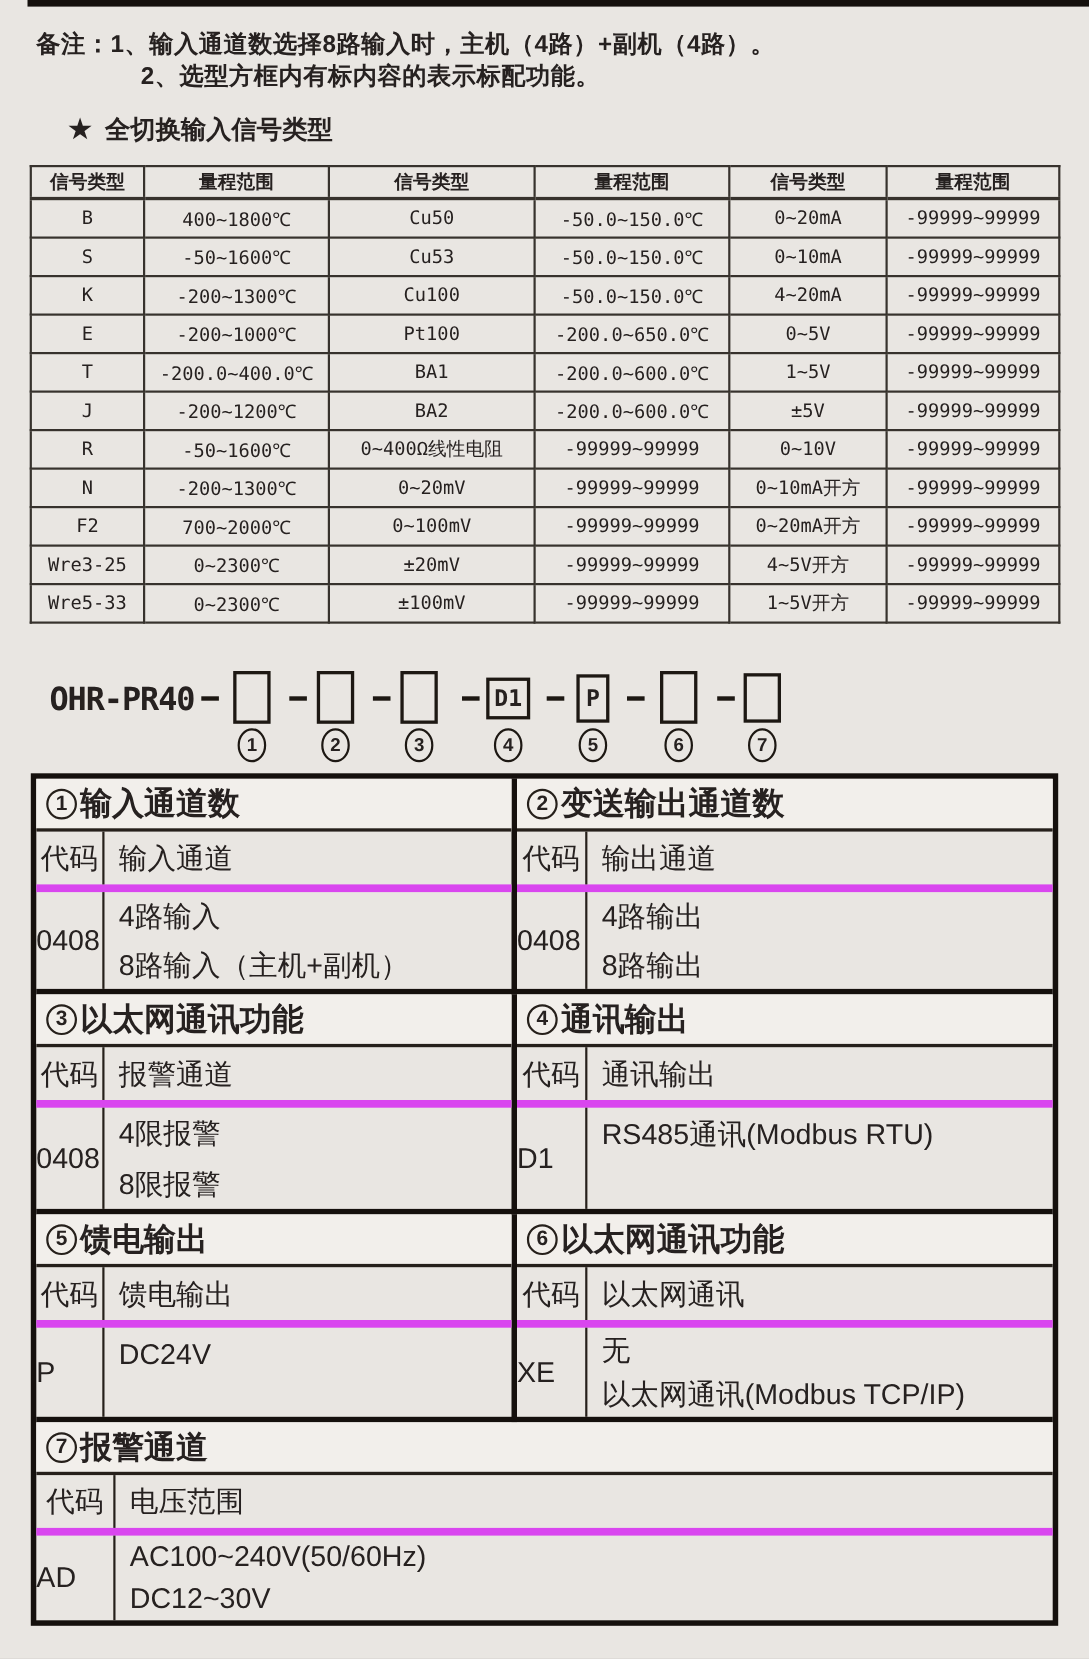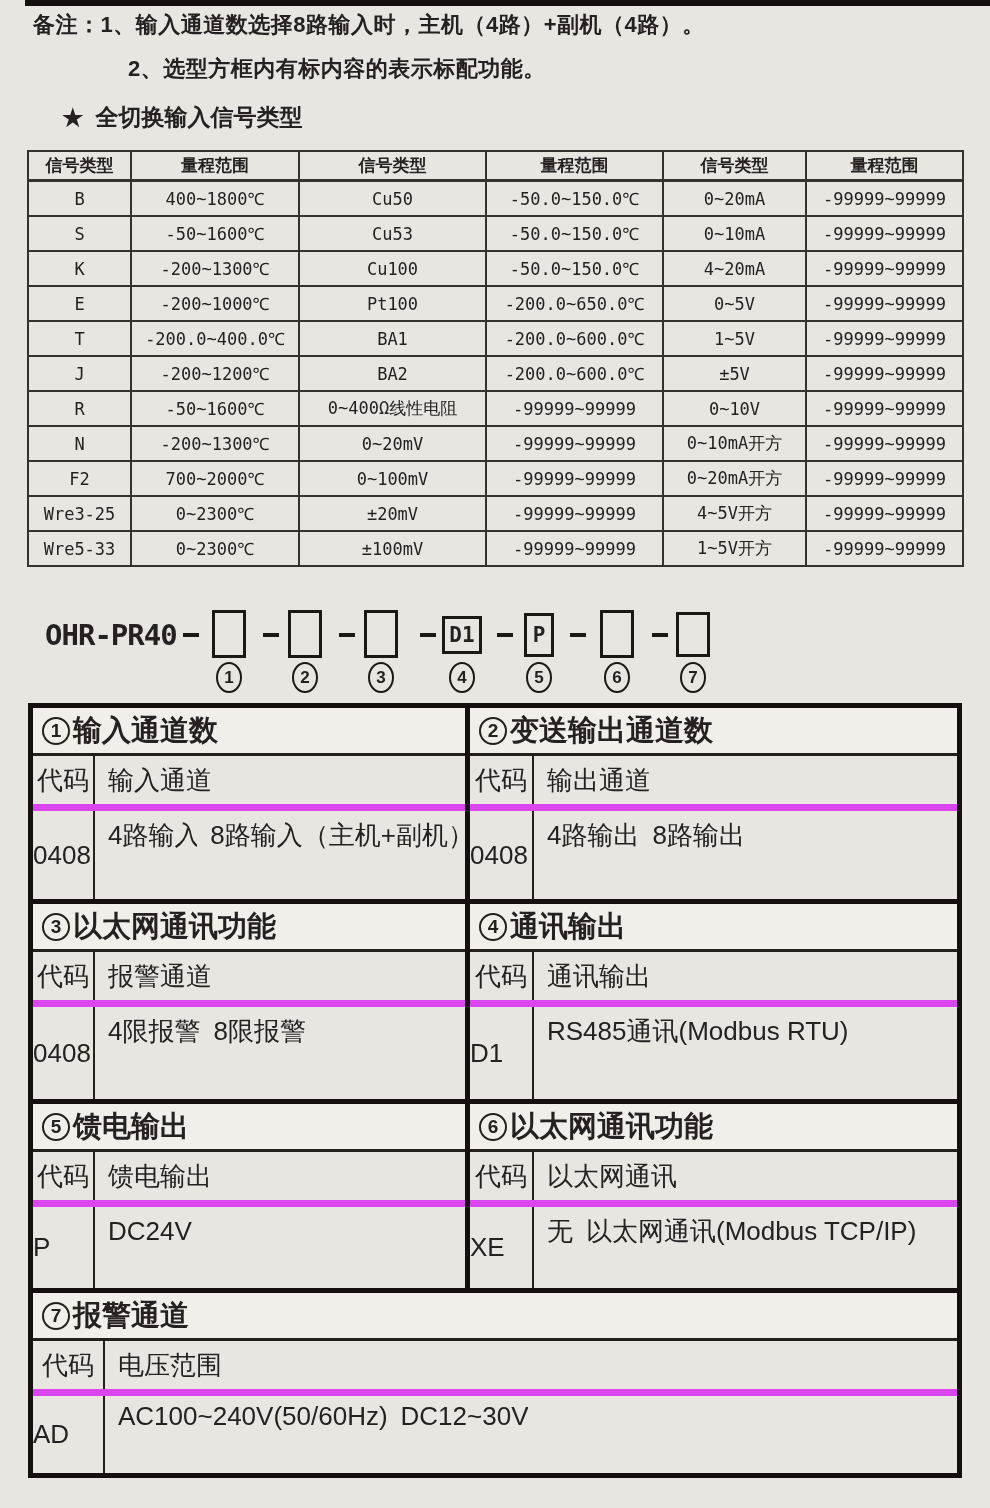--- a/index.html
+++ b/index.html
@@ -1,21 +1,21 @@
 <!DOCTYPE html>
 <html><head>
 <meta charset="utf-8">
 <style>
   html,body{margin:0;padding:0;background:#cfcdca;}
   .page{position:relative;width:990px;height:1508px;background:#e9e6e2;overflow:hidden;
         font-family:"Liberation Sans",sans-serif;color:#262120;}
   .top-rule{position:absolute;left:25px;top:0;width:965px;height:6px;background:#15100d;}
 
   .note{position:absolute;font-size:22px;font-weight:600;letter-spacing:0.5px;white-space:nowrap;}
-  .note1{left:33px;top:10px;}
+  .note1{left:33px;top:25px;}
   .note2{left:128px;top:54px;}
 
   .star-head{position:absolute;left:62px;top:102px;display:flex;align-items:center;gap:12px;
              font-size:23px;font-weight:600;white-space:nowrap;}
   .star{font-size:24px;line-height:1;}
 
   .signal-table{position:absolute;left:27px;top:150px;width:935px;border-collapse:collapse;
                 table-layout:fixed;background:#e9e6e2;}
   .signal-table th,.signal-table td{border:2px solid #37322d;text-align:center;padding:0;
       height:33px;font-size:17px;font-weight:500;white-space:nowrap;overflow:hidden;
@@ -48,21 +48,21 @@
              align-items:center;padding-left:9px;gap:3px;font-size:29px;font-weight:700;
              white-space:nowrap;overflow:hidden;}
   .cnum{display:inline-flex;flex:0 0 28px;width:28px;height:28px;border:2.5px solid #26201b;
         border-radius:50%;align-items:center;justify-content:center;font-size:19px;
         font-weight:700;box-sizing:border-box;}
   .sec-head{flex:0 0 48px;border-bottom:7px solid #d946ef;display:flex;font-size:26px;}
   .hc{display:flex;align-items:center;justify-content:center;border-right:2.5px solid #26201b;}
   .hl{flex:1;display:flex;align-items:center;padding-left:13px;white-space:nowrap;overflow:hidden;}
   .sec-body{flex:1;display:flex;font-size:26px;min-height:0;}
   .bc{display:flex;flex-direction:row;align-items:center;border-right:2.5px solid #26201b;}
-  .bd{flex:1;display:flex;flex-direction:row;min-width:0;}
+  .bd{flex:1;display:flex;flex-direction:column;min-width:0;}
   .cv{height:49px;display:flex;align-items:center;}
   .dv{height:49px;display:flex;align-items:center;padding-left:13px;white-space:nowrap;overflow:hidden;}
   .sec .hc,.sec .bc{width:60px;}
   .right .hc,.right .bc{width:62px;}
   .full .hc,.full .bc{width:70px;}
   .full .cv,.full .dv{height:40px;}
   .codeface{font-family:"Liberation Sans",sans-serif;}
 </style>
 </head>
 <body>

